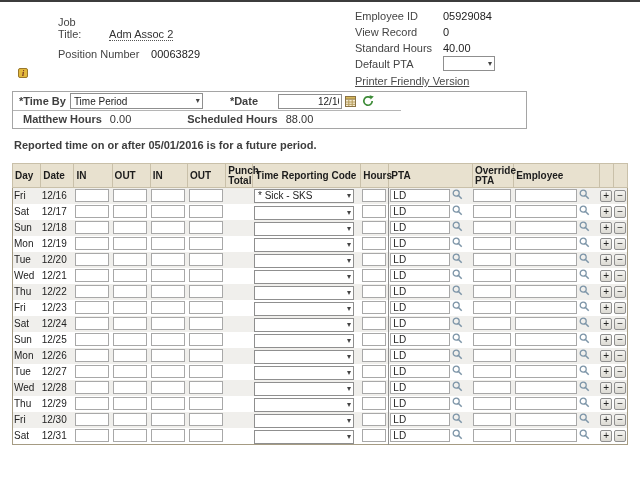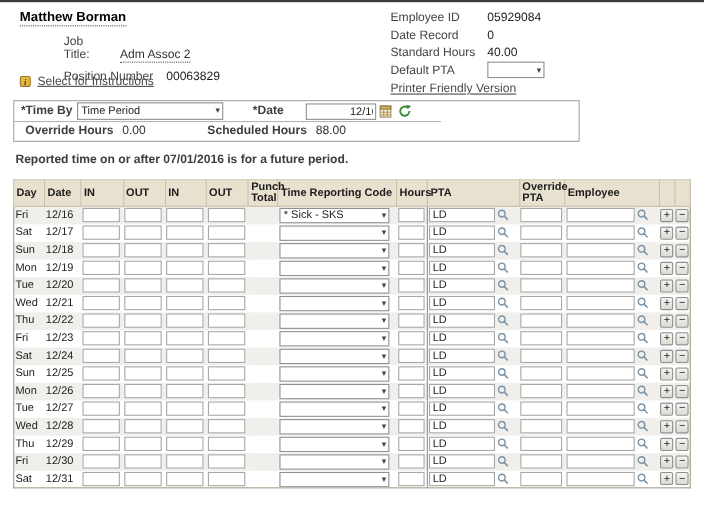--- a/index.html
+++ b/index.html
@@ -72,56 +72,54 @@
   td.datecell { color:#222; }
   input.cell { height:13px; border:1px solid #a8a8a8; background:#fff; font-size:10px;
                padding:0 2px; font-family:inherit; color:#222; }
   td.io input.cell { width:34px; }
   td.hours input.cell { width:24px; }
   td.pta { border-left:1px solid #8f8f8f; }
   td.pta input.cell { width:60px; }
   td.ovr input.cell { width:38px; }
   td.cmt input.cell { width:62px; }
   .selbox.trc { width:100px; height:14px; }
-  .iconpair { display:inline-flex; align-items:center; gap:2px; }
+  .iconpair { display:inline-flex; align-items:flex-start; gap:2px; }
   svg.mag { cursor:pointer; }
   button.pm { width:12px; height:12px; border:1px solid #8f8f8f; border-radius:2px;
               background:linear-gradient(#f5f4f1,#dcdad3); color:#222; font-size:10px;
               line-height:9px; padding:0; cursor:pointer; font-family:inherit; }
   td.pmcell { text-align:center; }
 </style>
 </head>
 <body>
 
 <div class="topline"></div>
 
 <div class="top-left">
-  <span class="emp-name">Matthew Borman</span>
   <div class="meta-row">
     <span class="meta-label job-label">Job Title:</span>
     <span class="dotted-val">Adm Assoc 2</span>
   </div>
   <div class="meta-row">
     <span class="meta-label pos-label">Position Number</span>
     <span class="plain-val">00063829</span>
   </div>
 </div>
 
 <div class="instructions">
   <span class="info-icon">i</span>
-  <a class="lnk">Select for Instructions</a>
 </div>
 
 <div class="top-right">
   <div class="tr-row">
     <span class="tr-label">Employee ID</span>
     <span class="tr-val">05929084</span>
   </div>
   <div class="tr-row">
-    <span class="tr-label">Date Record</span>
+    <span class="tr-label">View Record</span>
     <span class="tr-val">0</span>
   </div>
   <div class="tr-row">
     <span class="tr-label">Standard Hours</span>
     <span class="tr-val">40.00</span>
   </div>
   <div class="tr-row">
     <span class="tr-label">Default PTA</span>
     <span class="selbox sel-defaultpta">
       <span></span>
@@ -153,28 +151,28 @@
       </svg>
     </span>
     <span class="icon-btn" style="margin-left:6px;">
       <svg width="12" height="12" viewBox="0 0 12 12">
         <path d="M10.2 6a4.2 4.2 0 1 1-1.4-3.1" fill="none" stroke="#3d8b37" stroke-width="1.7"></path>
         <path d="M7.6 0.2 L11.8 1.4 L8.6 4.4 Z" fill="#3d8b37"></path>
       </svg>
     </span>
   </div>
   <div class="fb-row2">
-    <span class="blab">Override Hours</span>
+    <span class="blab">Matthew Hours</span>
     <span style="margin-left:8px;">0.00</span>
     <span class="blab" style="margin-left:56px;">Scheduled Hours</span>
     <span style="margin-left:8px;">88.00</span>
   </div>
 </div>
 
-<div class="notice">Reported time on or after 07/01/2016 is for a future period.</div>
+<div class="notice">Reported time on or after 05/01/2016 is for a future period.</div>
 
 <div class="grid-wrap">
   <table class="ts">
     <colgroup>
       <col style="width:28px">
         <col style="width:33px">
         <col style="width:38px">
         <col style="width:38px">
       <col style="width:37px">
         <col style="width:38px">

